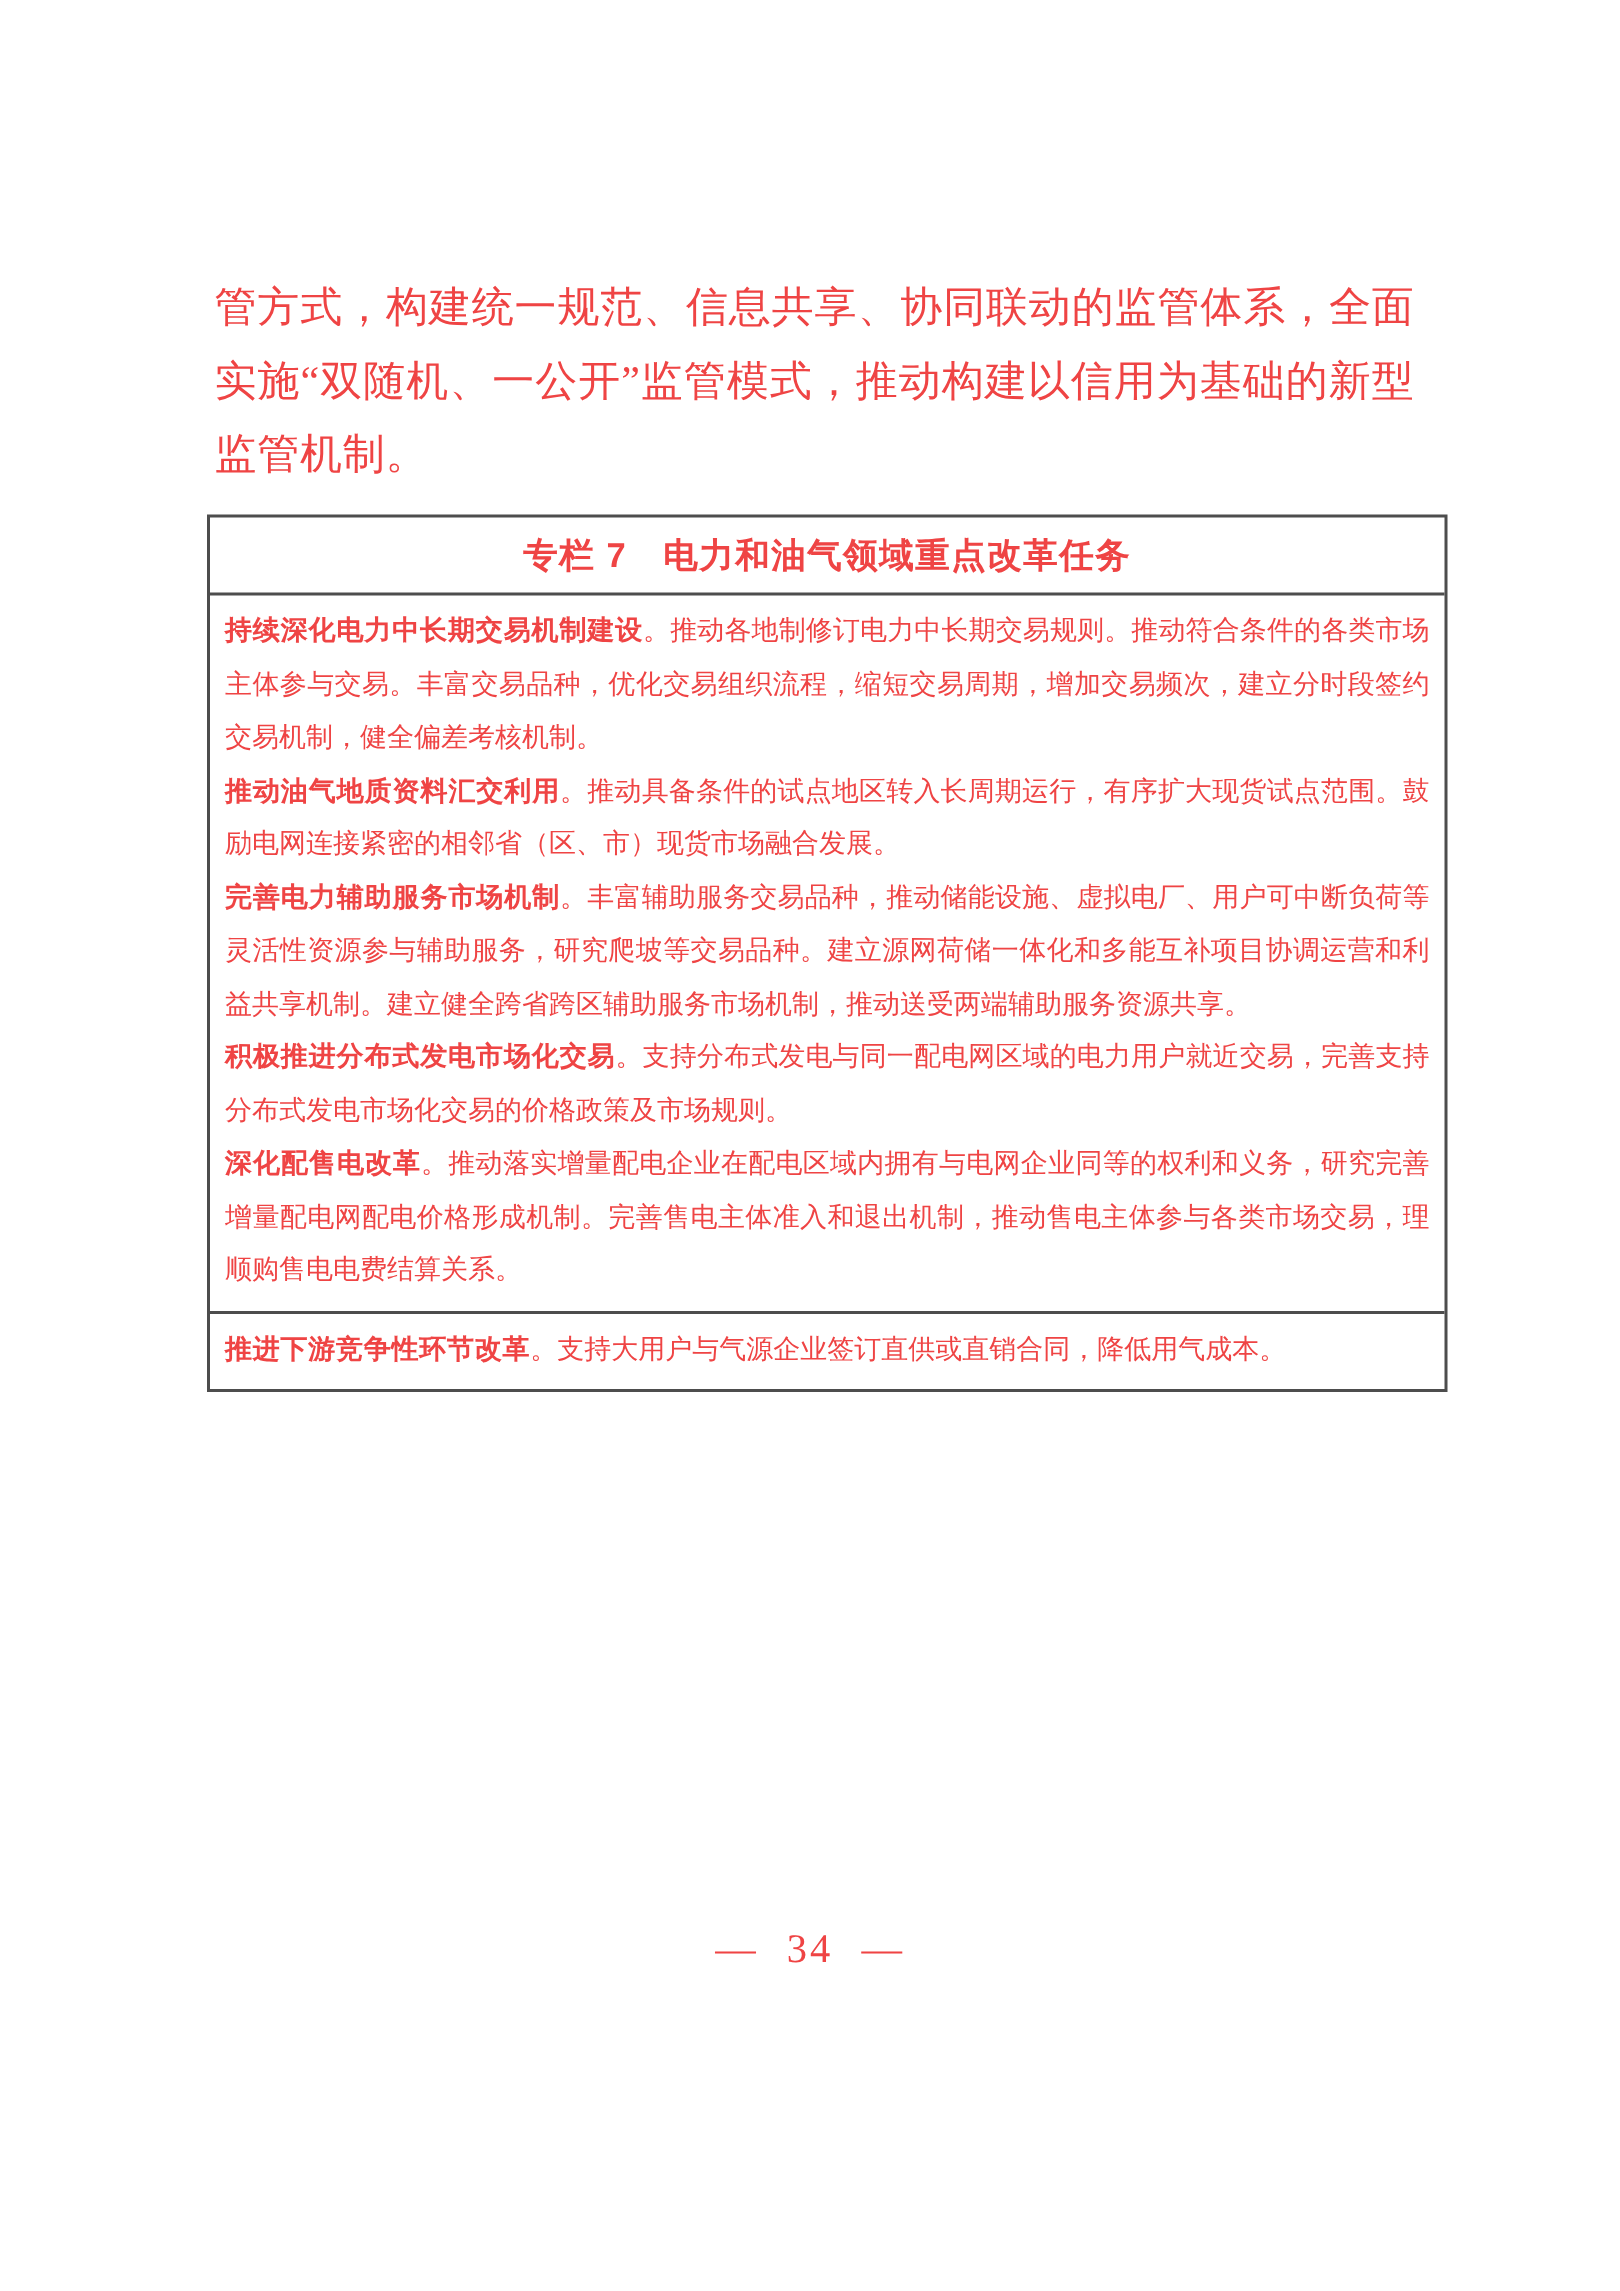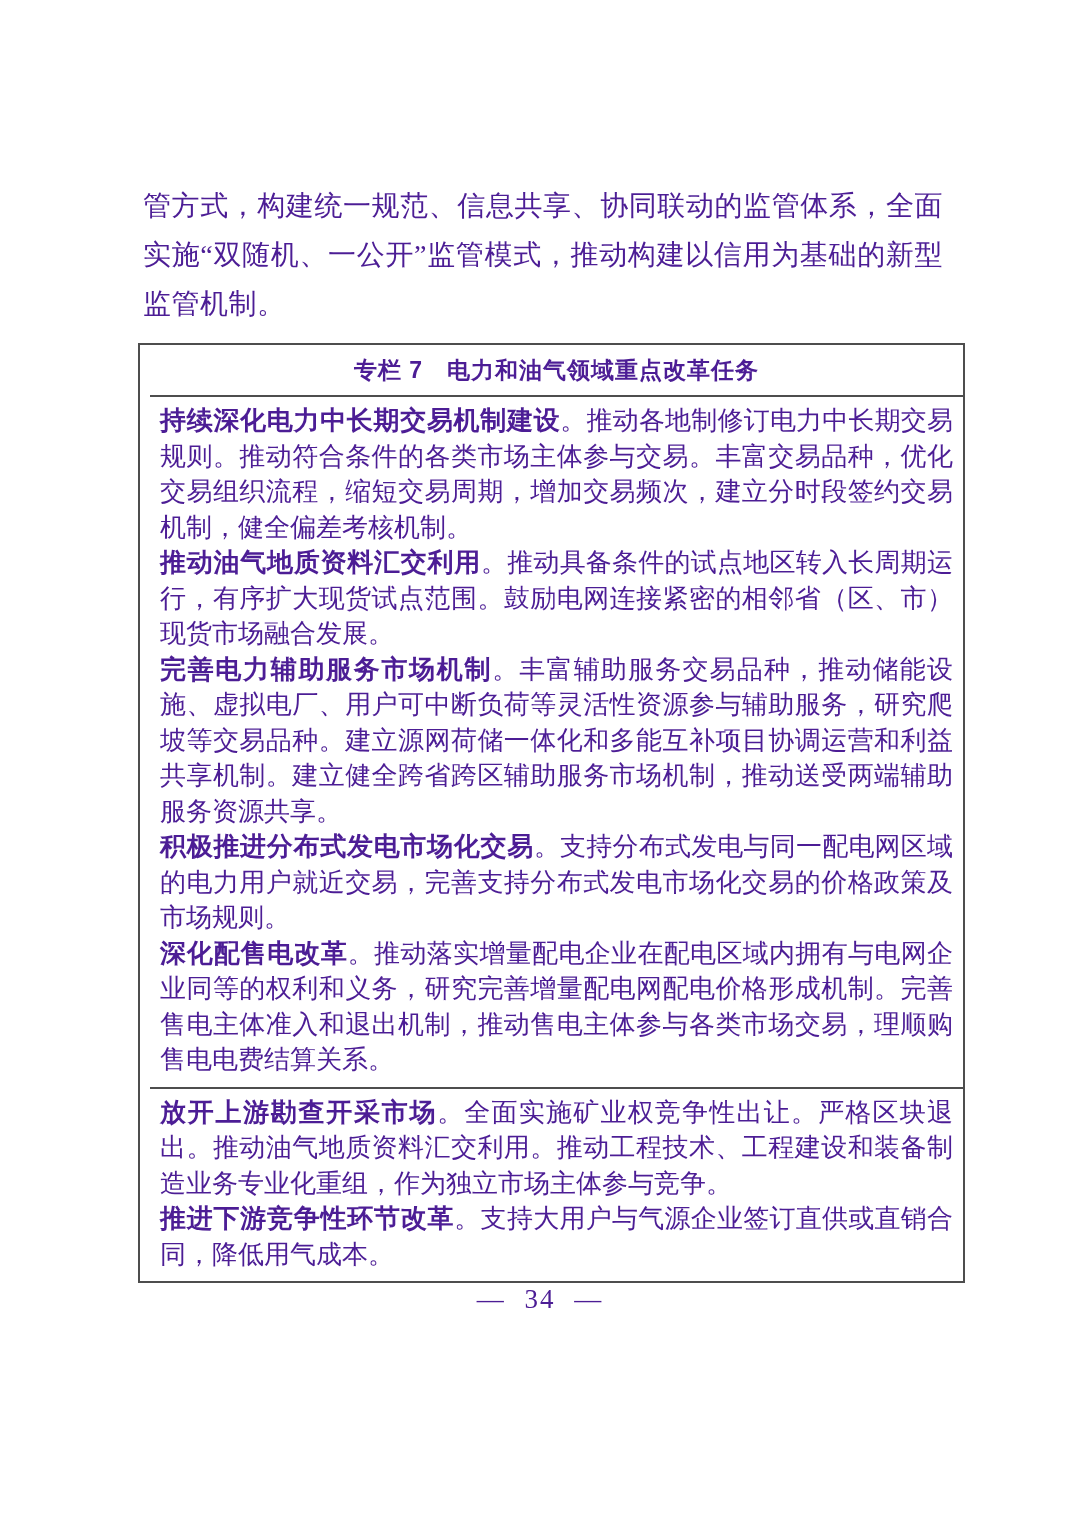--- a/index.html
+++ b/index.html
@@ -5,21 +5,21 @@
   html, body {
     margin: 0;
     padding: 0;
     background: #ffffff;
   }
   .page {
     position: relative;
     width: 1080px;
     height: 1527px;
     background: #ffffff;
-    color: #4c1d95;
+    color: #ef4444;
     font-family: "Liberation Serif", serif;
     overflow: hidden;
   }
   .intro {
     position: absolute;
     left: 143px;
     top: 181px;
     width: 800px;
     margin: 0;
     font-size: 28px;
@@ -29,41 +29,40 @@
     letter-spacing: 0.5px;
   }
   .panel {
     position: absolute;
     left: 138px;
     top: 343px;
     width: 827px;
     box-sizing: border-box;
     border: 2px solid #4d4d4d;
     background: #ffffff;
-    padding-left: 10px;
   }
   .panel-title {
     height: 50px;
     line-height: 50px;
     text-align: center;
     font-weight: bold;
     font-size: 23px;
     letter-spacing: 1px;
     font-family: "Liberation Sans", sans-serif;
     border-bottom: 2px solid #4d4d4d;
   }
   .panel-section {
     padding: 6px 10px 9px 10px;
   }
   .panel-section.oil-gas {
     border-top: 2px solid #4d4d4d;
   }
   .task {
     margin: 0;
-    font-size: 26px;
+    font-size: 18px;
     line-height: 35.5px;
     text-align: justify;
     text-justify: inter-ideograph;
   }
   .task .lead {
     font-weight: bold;
     font-family: "Liberation Sans", sans-serif;
     letter-spacing: 0.5px;
   }
   .page-footer {
@@ -90,21 +89,20 @@
 
     <div class="panel-section electricity">
       <p class="task"><span class="lead">持续深化电力中长期交易机制建设</span><span class="body">。推动各地制修订电力中长期交易规则。推动符合条件的各类市场主体参与交易。丰富交易品种，优化交易组织流程，缩短交易周期，增加交易频次，建立分时段签约交易机制，健全偏差考核机制。</span></p>
       <p class="task"><span class="lead">推动油气地质资料汇交利用</span><span class="body">。推动具备条件的试点地区转入长周期运行，有序扩大现货试点范围。鼓励电网连接紧密的相邻省（区、市）现货市场融合发展。</span></p>
       <p class="task"><span class="lead">完善电力辅助服务市场机制</span><span class="body">。丰富辅助服务交易品种，推动储能设施、虚拟电厂、用户可中断负荷等灵活性资源参与辅助服务，研究爬坡等交易品种。建立源网荷储一体化和多能互补项目协调运营和利益共享机制。建立健全跨省跨区辅助服务市场机制，推动送受两端辅助服务资源共享。</span></p>
       <p class="task"><span class="lead">积极推进分布式发电市场化交易</span><span class="body">。支持分布式发电与同一配电网区域的电力用户就近交易，完善支持分布式发电市场化交易的价格政策及市场规则。</span></p>
       <p class="task"><span class="lead">深化配售电改革</span><span class="body">。推动落实增量配电企业在配电区域内拥有与电网企业同等的权利和义务，研究完善增量配电网配电价格形成机制。完善售电主体准入和退出机制，推动售电主体参与各类市场交易，理顺购售电电费结算关系。</span></p>
     </div>
 
     <div class="panel-section oil-gas">
-      <p class="task"><span class="lead">放开上游勘查开采市场</span><span class="body">。全面实施矿业权竞争性出让。严格区块退出。推动油气地质资料汇交利用。推动工程技术、工程建设和装备制造业务专业化重组，作为独立市场主体参与竞争。</span></p>
       <p class="task"><span class="lead">推进下游竞争性环节改革</span><span class="body">。支持大用户与气源企业签订直供或直销合同，降低用气成本。</span></p>
     </div>
 
   </div>
 
   <div class="page-footer">— 34 —</div>
 
 </div>
 
 </body></html>

